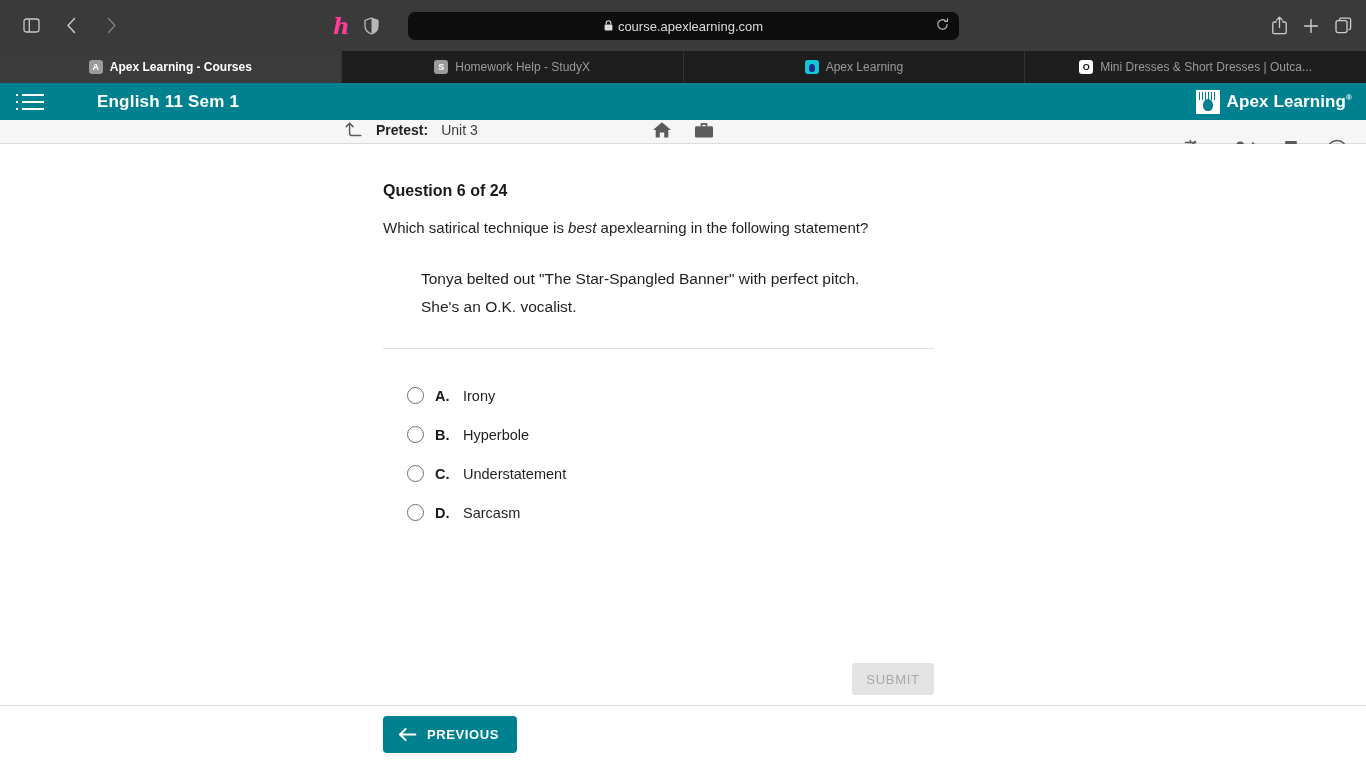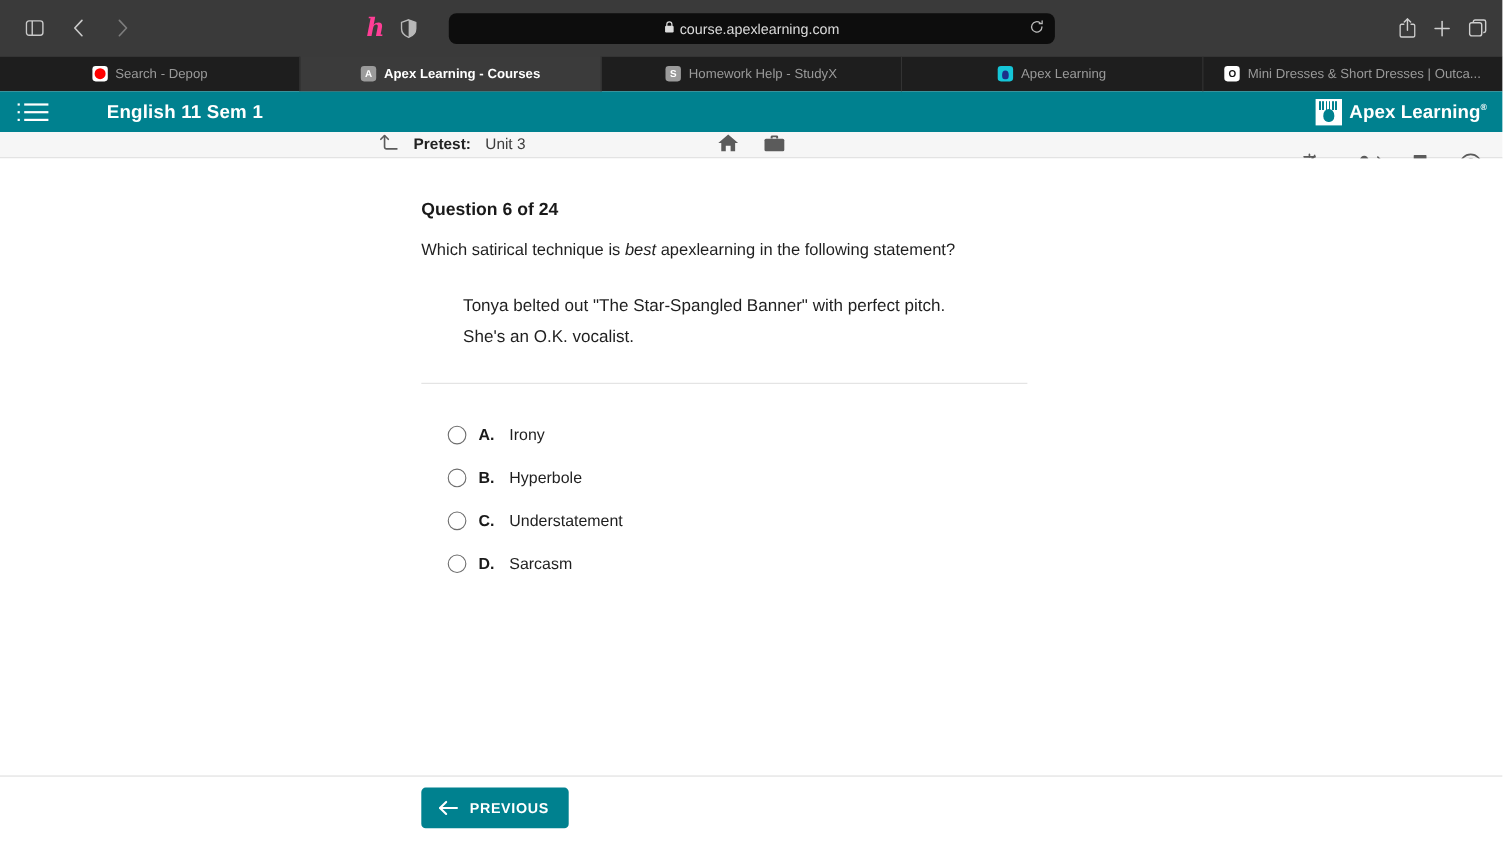--- a/index.html
+++ b/index.html
@@ -329,24 +329,20 @@
     <span class="chrome-btn" style="width:auto;">
       <svg width="17" height="17" viewBox="0 0 17 17" fill="none" stroke="#cfcfcf" stroke-width="1.3">
         <rect x="1" y="3.6" width="11" height="12" rx="2"></rect>
           <path d="M4.4 3.4 V2.8 a1.6 1.6 0 0 1 1.6-1.6 H14 a1.6 1.6 0 0 1 1.6 1.6 V11 a1.6 1.6 0 0 1-1.6 1.6 h-0.6"></path>
       </svg>
     </span>
   </div>
 </div>
 
 <div class="tabstrip">
-  <div class="tab">
-    <span class="favicon fav-depop"></span>
-    <span class="tab-label">Search - Depop</span>
-  </div>
   <div class="tab active">
     <span class="favicon fav-apex">A</span>
     <span class="tab-label">Apex Learning - Courses</span>
   </div>
   <div class="tab">
     <span class="favicon fav-studyx">S</span>
     <span class="tab-label">Homework Help - StudyX</span>
   </div>
   <div class="tab">
     <span class="favicon fav-apexlogo"></span>
@@ -461,20 +457,23 @@
         <span class="opt-text">Understatement</span>
       </div>
       <div class="option">
         <span class="radio"></span>
         <span class="opt-letter">D.</span>
         <span class="opt-text">Sarcasm</span>
       </div>
     </div>
   </div>
 
+  <div class="submit-row">
+    <button class="submit-btn">SUBMIT</button>
+  </div>
 </div>
 
 <div class="bottom-bar">
   <button class="prev-btn">
     <span style="display:flex;align-items:center;">
       <svg width="19" height="15" viewBox="0 0 19 15" fill="none" stroke="#ffffff" stroke-width="1.9" stroke-linecap="round" stroke-linejoin="round">
         <line x1="17.4" y1="7.5" x2="2.2" y2="7.5"></line>
           <polyline points="7.6,2 2,7.5 7.6,13"></polyline>
       </svg>
     </span>

